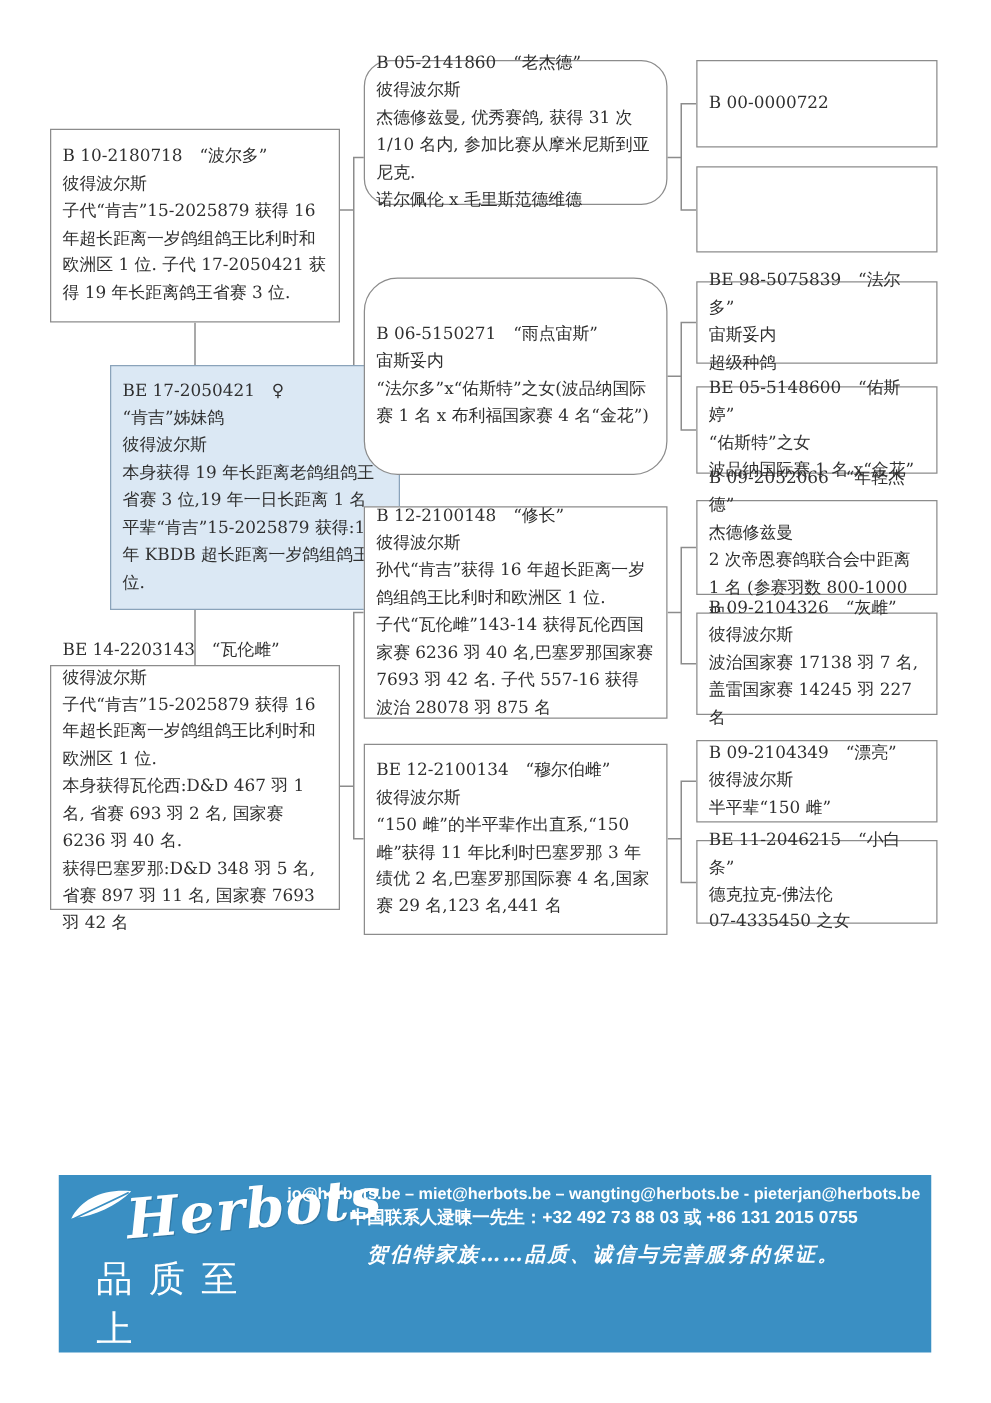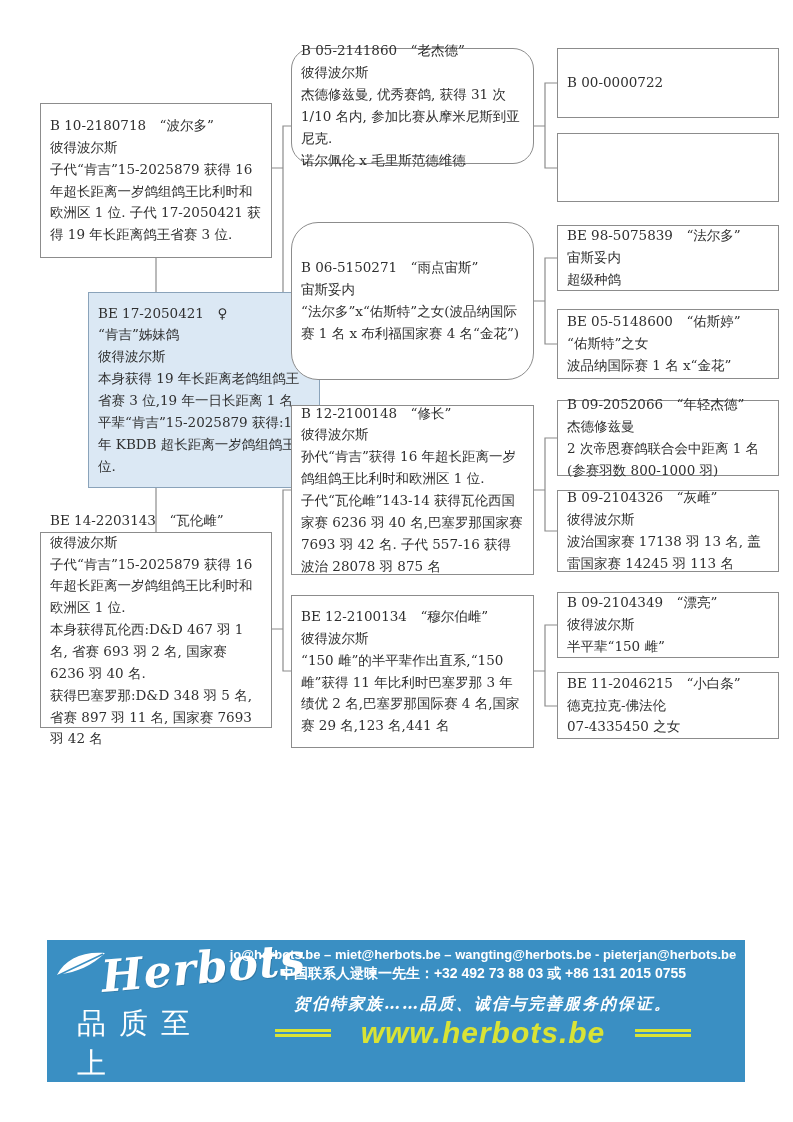--- a/index.html
+++ b/index.html
@@ -4,21 +4,21 @@
 <style>
   html,body{margin:0;padding:0;background:#ffffff;}
   .page{position:relative;width:793px;height:1122px;background:#ffffff;overflow:hidden;
         font-family:"DejaVu Serif","Liberation Serif",serif;color:#2f2f2f;}
   .pbox{position:absolute;border:1px solid #8c8c8c;background:#ffffff;box-sizing:border-box;
         display:flex;align-items:center;}
   .pbox.highlight{background:#dbe8f4;border-color:#8aa3ba;}
   .box-text{white-space:pre-line;padding:6px 9px;font-size:13.5px;line-height:1.62;width:100%;}
   .col1{left:40px;width:232px;}
   .col2{left:291px;width:243px;}
-  .col3{left:557px;width:222px;}
+  .col3{left:557px;width:193px;}
   svg.connectors{position:absolute;left:0;top:0;pointer-events:none;}
 
   
   .banner{position:absolute;left:47px;top:940px;width:698px;height:142px;background:#3a8fc3;
           font-family:"Liberation Sans","DejaVu Sans",sans-serif;}
   .logo-block{position:absolute;left:8px;top:6px;width:180px;}
   .logo-row{display:flex;align-items:center;}
   .logo-script{color:#ffffff;font-family:"DejaVu Serif",serif;font-style:italic;font-weight:bold;
                font-size:44px;line-height:1;transform:rotate(-5deg);letter-spacing:1px;
                text-shadow:1px 1px 0 rgba(0,0,0,0.15);}
@@ -111,21 +111,21 @@
 波品纳国际赛 1 名 x“金花”</div>
   </div>
   <div class="pbox col3" style="top:400px;height:76px;">
     <div class="box-text">B 09-2052066　“年轻杰德”
 杰德修兹曼
 2 次帝恩赛鸽联合会中距离 1 名 (参赛羽数 800-1000 羽)</div>
   </div>
   <div class="pbox col3" style="top:490px;height:82px;">
     <div class="box-text">B 09-2104326　“灰雌”
 彼得波尔斯
-波治国家赛 17138 羽 13 名, 盖雷国家赛 14245 羽 113 名</div>
+波治国家赛 17138 羽 7 名, 盖雷国家赛 14245 羽 227 名</div>
   </div>
   <div class="pbox col3" style="top:592px;height:66px;">
     <div class="box-text">B 09-2104349　“漂亮”
 彼得波尔斯
 半平辈“150 雌”</div>
   </div>
   <div class="pbox col3" style="top:672px;height:67px;">
     <div class="box-text">BE 11-2046215　“小白条”
 德克拉克-佛法伦
 07-4335450 之女</div>
@@ -141,21 +141,16 @@
           </svg>
         </span>
         <span class="logo-script">Herbots</span>
       </div>
       <div class="slogan">品质至上</div>
     </div>
     <div class="contact">
       <div class="email-line">jo@herbots.be – miet@herbots.be – wangting@herbots.be - pieterjan@herbots.be</div>
       <div class="phone-line">中国联系人逯暕一先生：+32 492 73 88 03 或 +86 131 2015 0755</div>
       <div class="tagline">贺伯特家族……品质、诚信与完善服务的保证。</div>
-      <div class="site-row">
-        <span class="rule"></span>
-        <span class="site">www.herbots.be</span>
-        <span class="rule"></span>
-      </div>
     </div>
   </div>
 
 </div>
 
 </body></html>

